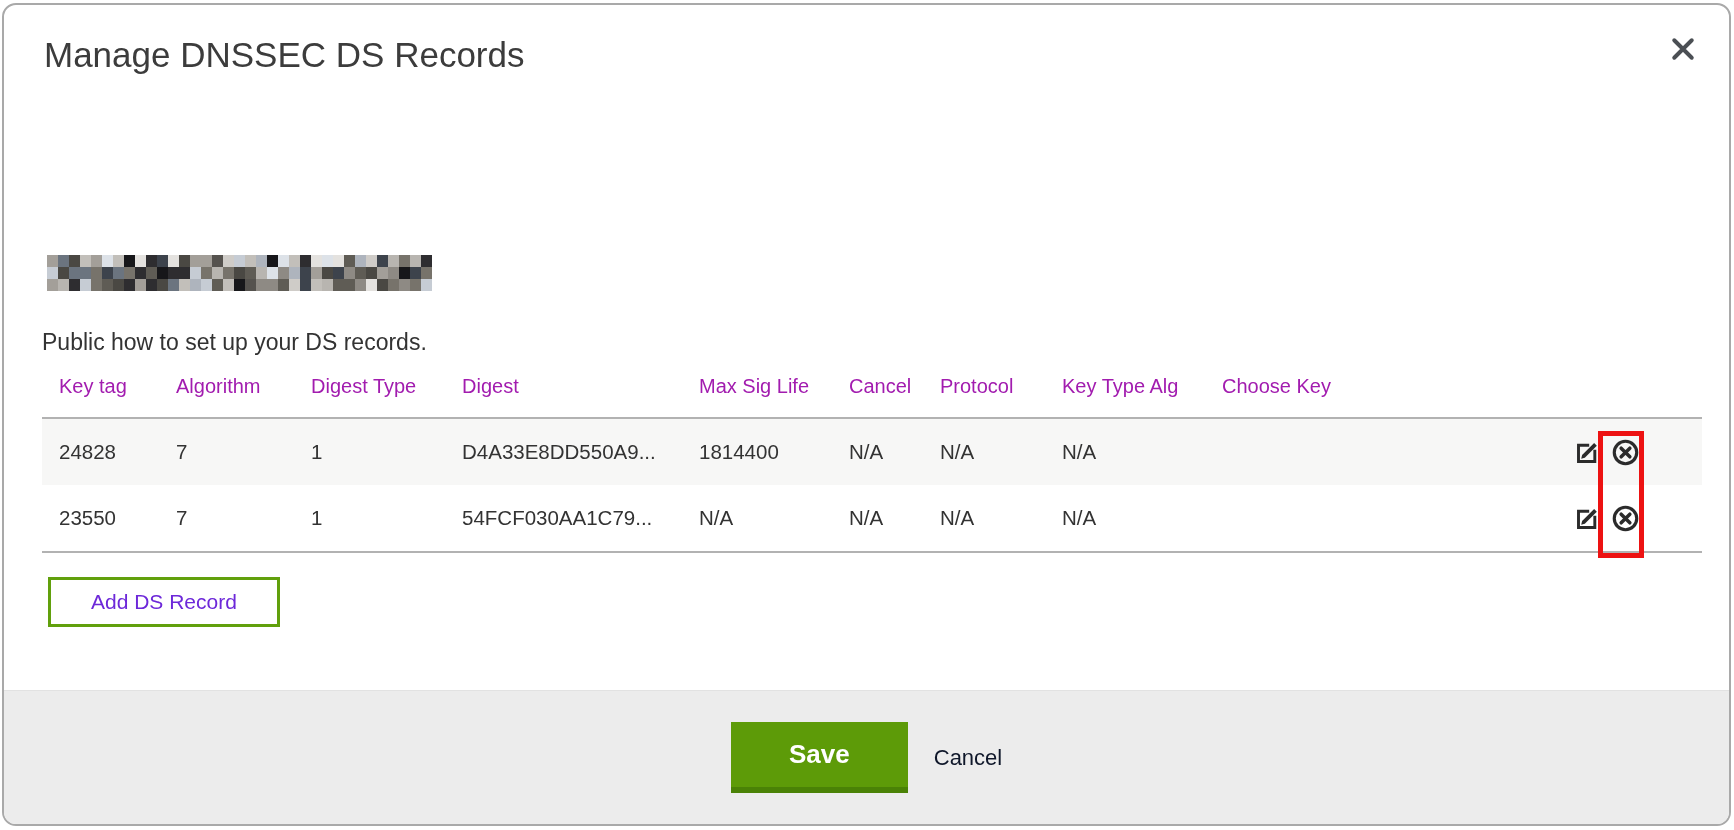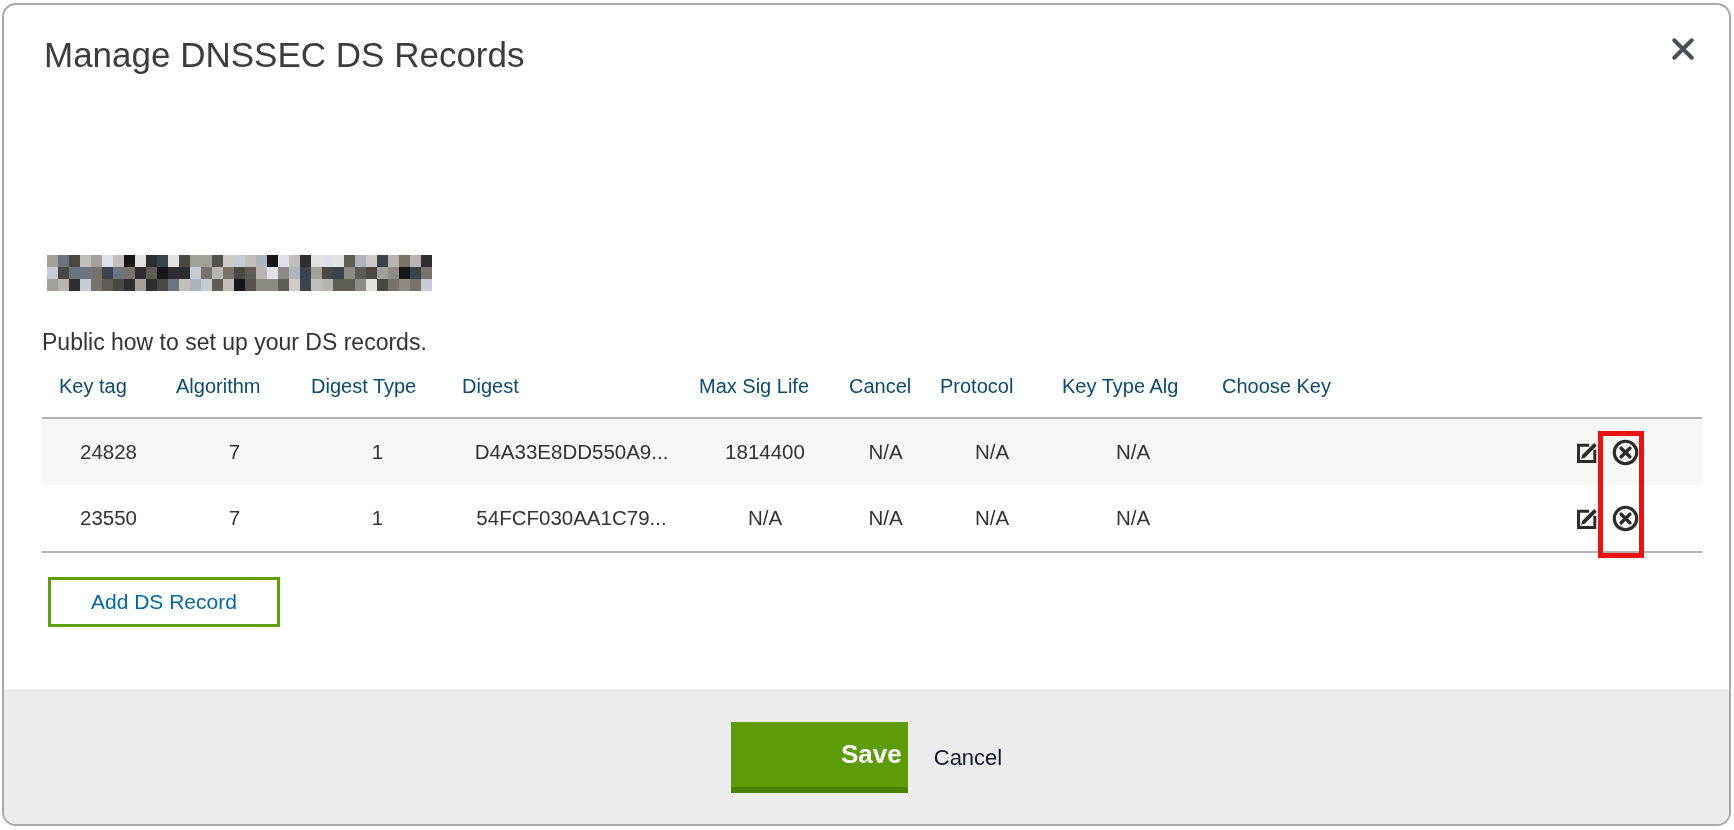--- a/index.html
+++ b/index.html
@@ -37,26 +37,26 @@
     position: absolute; left: 38px; top: 324px;
     font-size: 23px; color: #333;
   }
 
   table.ds-table {
     position: absolute; left: 38px; top: 370px;
     width: 1660px;
     border-collapse: collapse; table-layout: fixed;
   }
   .ds-table th {
-    text-align: left; font-weight: 400; font-size: 20px; color: #0c4a6e;
+    text-align: left; font-weight: 400; font-size: 20px; color: #a21caf;
     padding: 0 0 19px 17px; white-space: nowrap;
   }
   .ds-table td {
     font-size: 20.5px; color: #333;
-    padding-left: 17px; height: 67px; white-space: nowrap; overflow: hidden; text-align: center;
+    padding-left: 17px; height: 67px; white-space: nowrap; overflow: hidden;
   }
   .ds-table tbody tr:first-child { background: #f7f7f6; }
   .ds-table tbody tr:first-child td { border-top: 2px solid #b2b2b2; }
   .ds-table tbody tr:last-child td { border-bottom: 2px solid #b2b2b2; }
   .ds-table td.actions {
     padding-right: 62px; text-align: right;
   }
   .icon-btn {
     display: inline-flex; vertical-align: middle;
     background: none; border: none; padding: 0; margin-left: 4px;
@@ -68,34 +68,34 @@
     width: 46px; height: 127px;
     border: 5px solid #ed1212;
     pointer-events: none;
   }
 
   .add-btn {
     position: absolute; left: 44px; top: 572px;
     height: 50px; padding: 0 40px;
     background: #fff;
     border: 3px solid #61a00c;
-    color: #0369a1; font-size: 21px; font-family: "Liberation Sans", sans-serif;
+    color: #6d28d9; font-size: 21px; font-family: "Liberation Sans", sans-serif;
     cursor: pointer;
   }
 
   .footer {
     position: absolute; left: 0; right: 0; bottom: 0; height: 134px;
     background: #ececec; border-top: 1px solid #e2e2e2;
     display: flex; align-items: center; justify-content: center; gap: 26px;
   }
   .save-btn {
     width: 177px; height: 71px;
     background: #5d9b08; border: none; border-bottom: 6px solid #4a8206;
     color: #fff; font-size: 26px; font-weight: 700;
-    font-family: "Liberation Sans", sans-serif; cursor: pointer; text-align: right;
+    font-family: "Liberation Sans", sans-serif; cursor: pointer;
   }
   .cancel-link {
     color: #0f172a; font-size: 22px; text-decoration: none; cursor: pointer;
   }
 </style>
 </head>
 <body>
 
 <div class="dialog">
 

